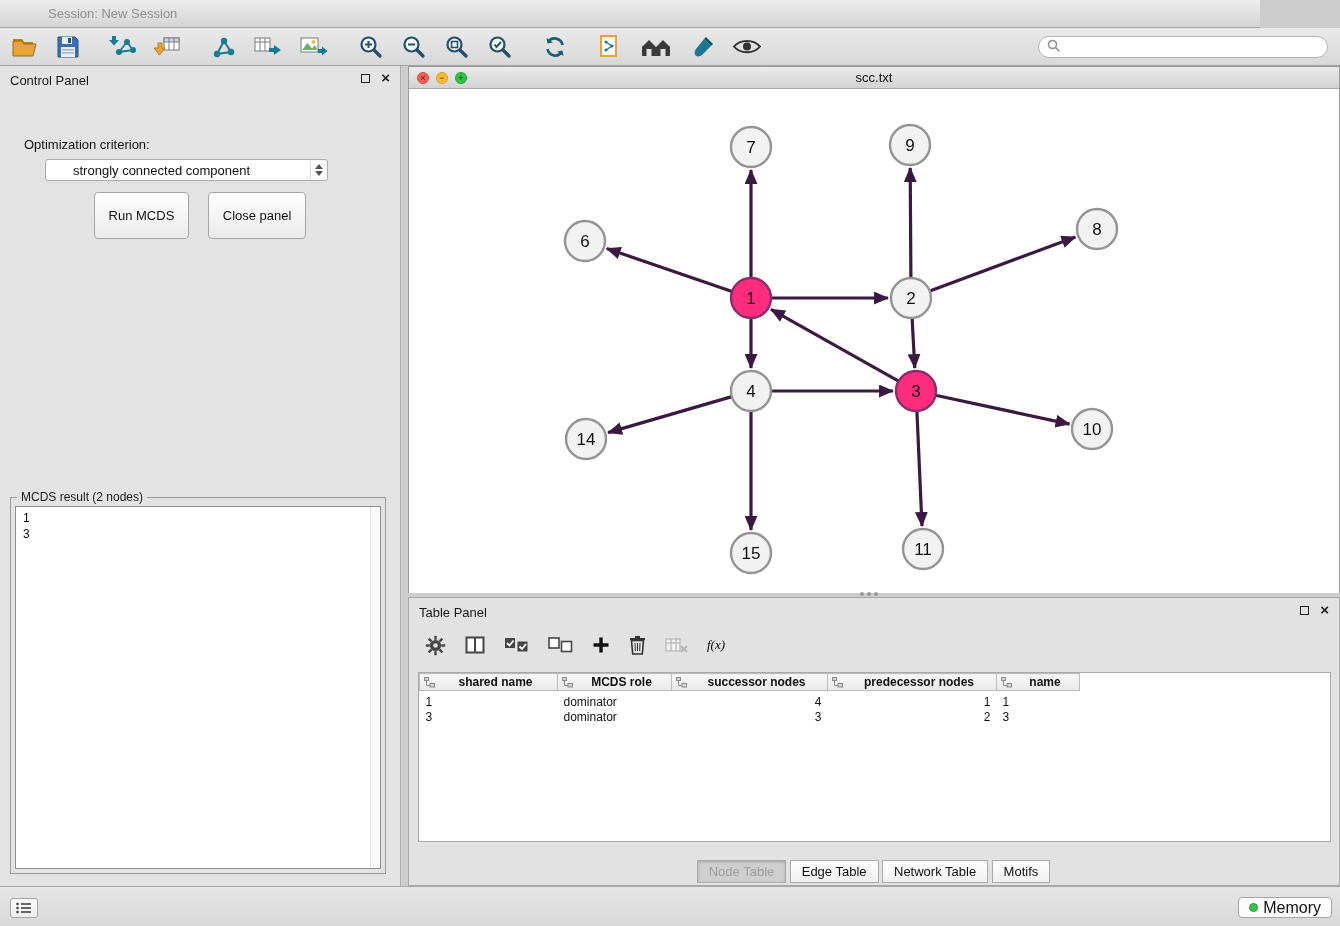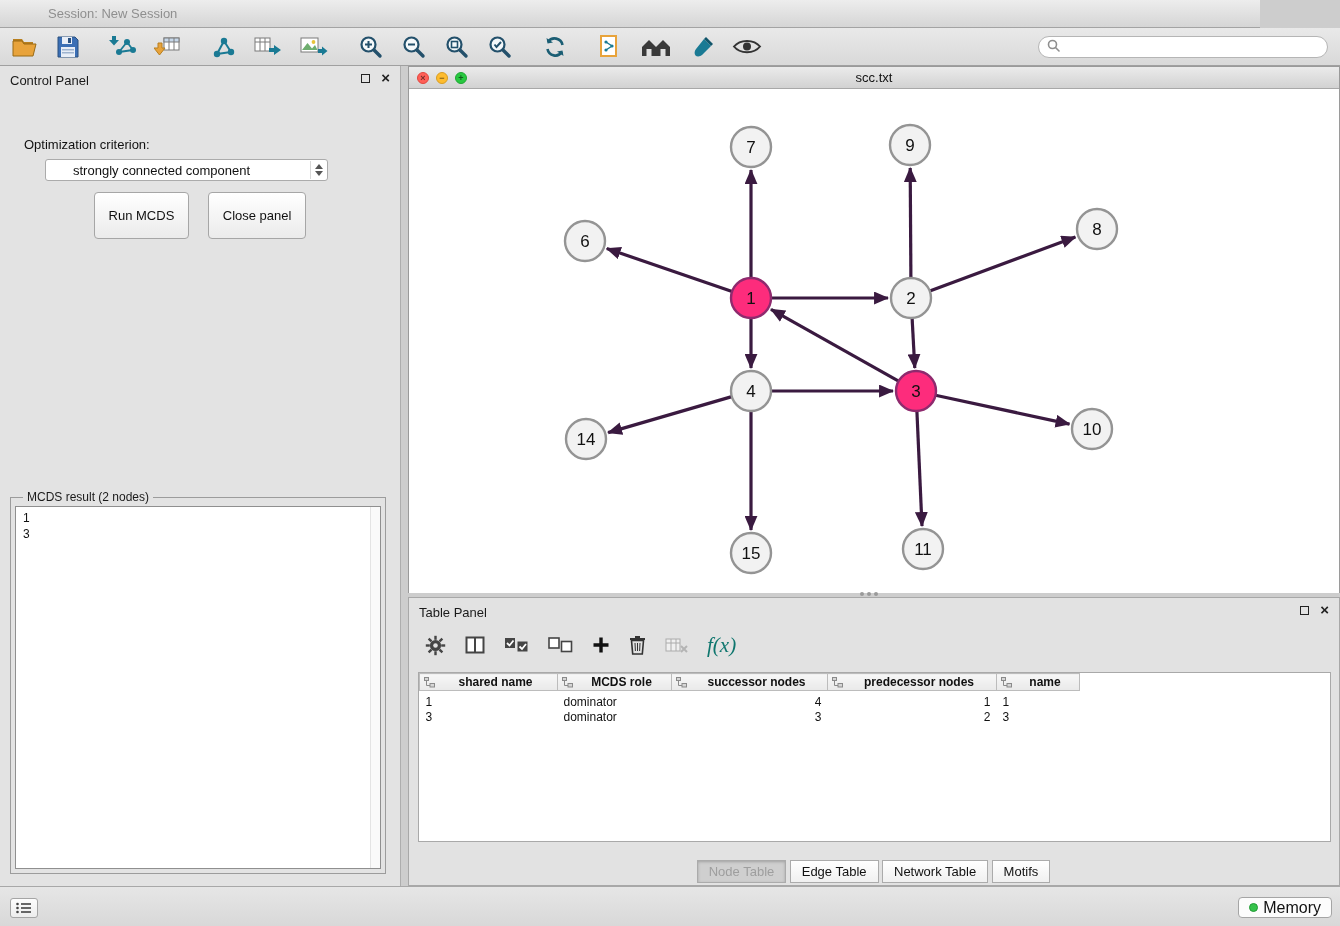--- a/index.html
+++ b/index.html
@@ -46,21 +46,21 @@
     display:flex; flex-direction:column; align-items:center; justify-content:center; gap:2px; }
   .tri-up { width:0; height:0; border-left:4px solid transparent; border-right:4px solid transparent; border-bottom:5px solid #555; }
   .tri-down { width:0; height:0; border-left:4px solid transparent; border-right:4px solid transparent; border-top:5px solid #555; }
 
   .btn-row { position:absolute; top:126px; width:100%; text-align:center; }
   .btn { display:inline-block; padding:15px 14px; font-size:13px; color:#111;
     background:linear-gradient(#ffffff,#ebebeb); border:1px solid #a6a6a6; border-radius:4px; margin:0 7px; cursor:default; }
 
   fieldset.result { position:absolute; top:424px; left:10px; right:14px; bottom:12px;
     border:1px solid #9c9c9c; }
-  fieldset.result legend { font-size:12px; color:#1a1a1a; padding:0 4px; margin-left:12px; }
+  fieldset.result legend { font-size:12px; color:#1a1a1a; padding:0 4px; margin-left:6px; }
   .result-box { position:absolute; top:2px; left:4px; right:4px; bottom:4px; background:#fff;
     border:1px solid #8f8f8f; font-size:12px; line-height:16px; padding:3px 7px; color:#111; }
   .result-scroll { position:absolute; top:0; right:0; bottom:0; width:10px; background:#fafafa; border-left:1px solid #e4e4e4; }
 
   
   .net-window { position:absolute; left:408px; top:66px; width:932px; height:527px;
     border:1px solid #9a9a9a; background:#fff; }
   .net-titlebar { position:relative; height:22px; background:linear-gradient(#ebebeb,#d2d2d2);
     border-bottom:1px solid #a8a8a8; }
   .traffic { position:absolute; left:8px; top:5px; display:flex; gap:7px; z-index:2; }
@@ -79,21 +79,21 @@
 
   .splitter-dots { position:absolute; left:860px; top:592px; display:flex; gap:3px; }
   .splitter-dots span { width:4px; height:4px; border-radius:50%; background:#9a9a9a; }
 
   
   .table-panel { position:absolute; left:408px; top:597px; width:932px; height:289px;
     background:#e2e2e2; border:1px solid #a8a8a8; }
   .tp-toolbar { position:absolute; top:26px; left:16px; right:8px; height:42px;
     display:flex; align-items:center; gap:19px; }
   .dim { opacity:.5; }
-  .fx-label { font-family:"Liberation Serif", serif; font-style:italic; font-size:21px; color:#0f766e; }
+  .fx-label { font-family:"Liberation Serif", serif; font-style:italic; font-size:13px; color:#000000; }
 
   .table-area { position:absolute; left:9px; right:8px; top:74px; height:170px; background:#fff;
     border:1px solid #a9a9a9; overflow:hidden; }
   table.node-table { border-collapse:collapse; table-layout:fixed; }
   table.node-table th { background:linear-gradient(#f7f7f7,#e9e9e9); border:1px solid #bcbcbc;
     height:17px; font-size:12px; font-weight:bold; text-align:center; position:relative;
     padding:0 4px 0 18px; color:#111; }
   th .sort-icon { position:absolute; left:4px; top:3px; }
   table.node-table td { height:16px; font-size:12px; padding:0 6px; color:#111; }
   tbody tr:first-child td { padding-top:4px; }

